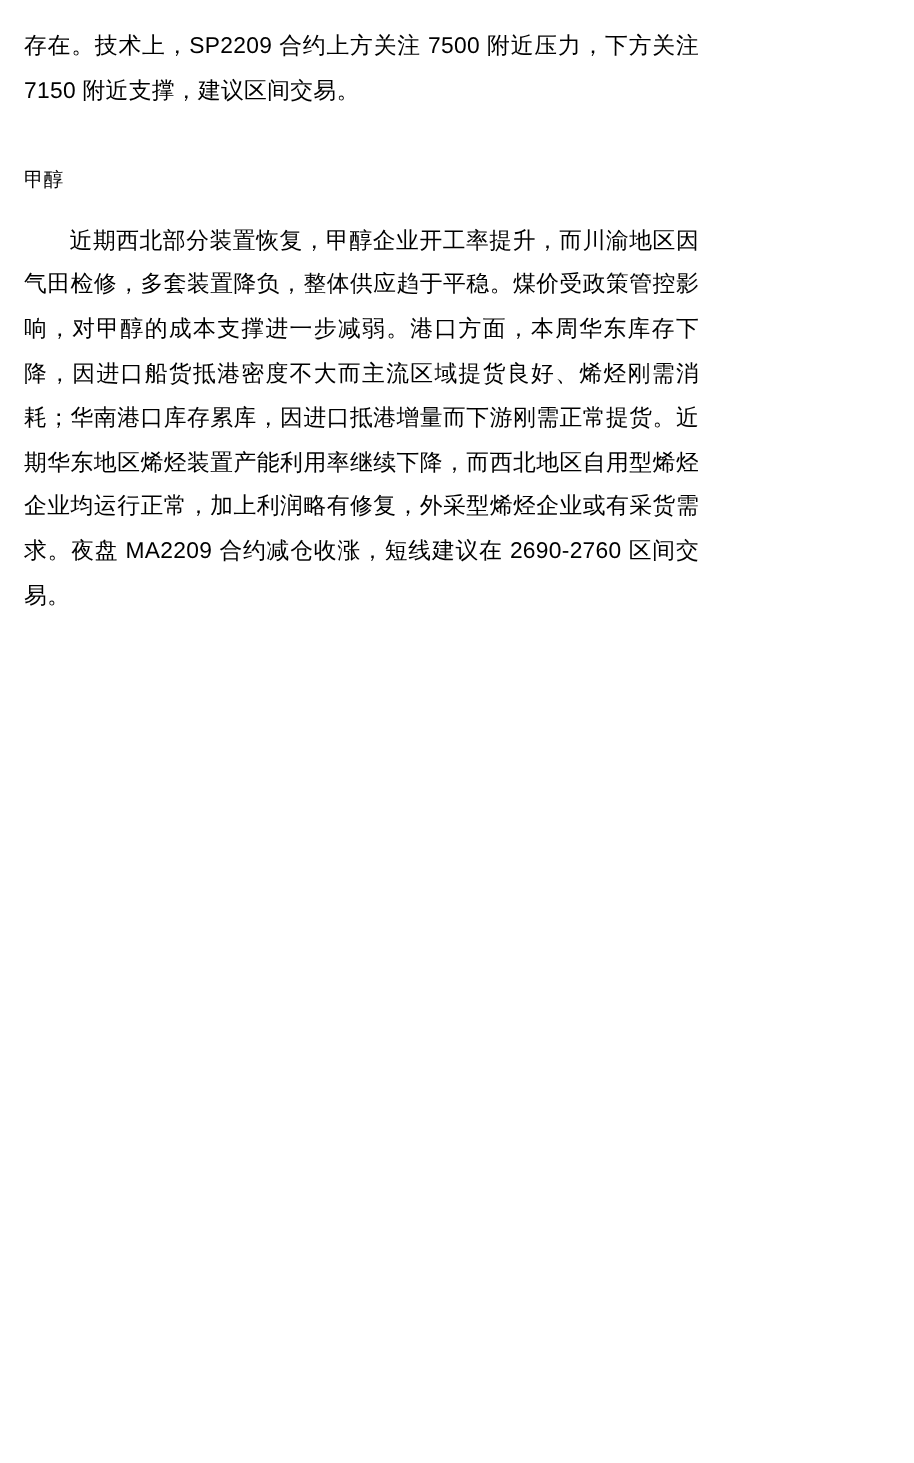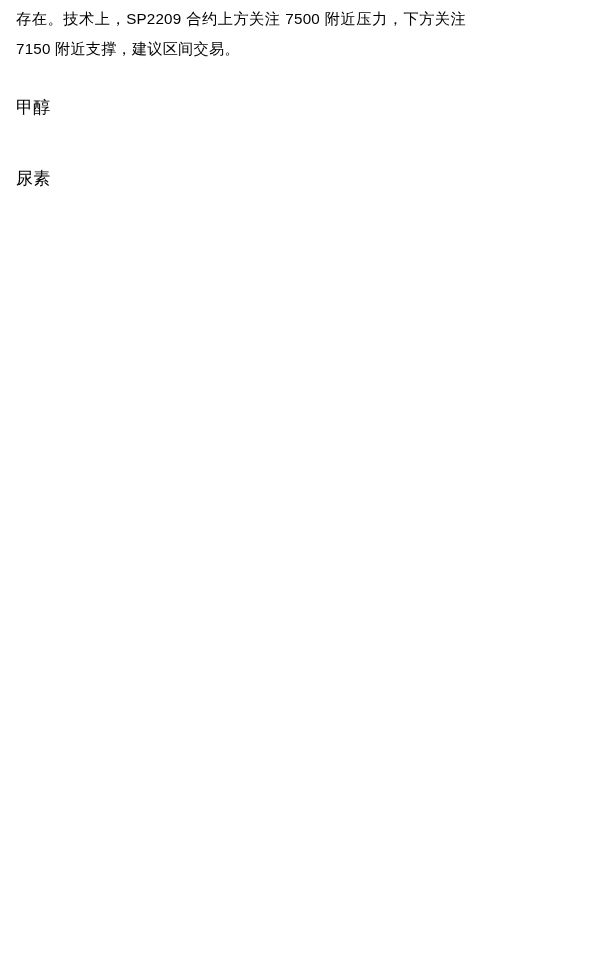--- a/index.html
+++ b/index.html
@@ -12,37 +12,37 @@
     height: 975px;
     font-family: "Liberation Sans", sans-serif;
     color: #000000;
     overflow: hidden;
   }
   .page {
     position: relative;
     width: 482px;
     height: 975px;
     box-sizing: border-box;
-    padding: 4px 16px;
+    padding: 16px 16px;
   }
   .para {
     font-size: 15.2px;
     line-height: 29.6px;
     text-align: justify;
     text-justify: inter-ideograph;
     letter-spacing: 0.2px;
     margin: 0;
     white-space: pre-wrap;
     word-break: break-all;
   }
   .para.indent {
     text-indent: 2em;
   }
   .heading {
-    font-size: 17px;
+    font-size: 13px;
     line-height: 29.6px;
     margin: 0;
     letter-spacing: 0.2px;
   }
   .gap-sm { height: 11px; }
   .gap-md { height: 30px; }
   .gap-lg { height: 30px; }
   .block-top { padding-top: 0px; }
 </style>
 </head>
@@ -52,22 +52,22 @@
 
   <div class="block-top">
     <p class="para">存在。技术上，SP2209 合约上方关注 7500 附近压力，下方关注 7150 附近支撑，建议区间交易。</p>
   </div>
 
   <div class="gap-md"></div>
 
   <div>
     <p class="heading">甲醇</p>
     <div class="gap-sm"></div>
+    <p class="para indent">近期西北部分装置恢复，甲醇企业开工率提升，而川渝地区因气田检修，多套装置降负，整体供应趋于平稳。煤价受政策管控影响，对甲醇的成本支撑进一步减弱。港口方面，本周华东库存下降，因进口船货抵港密度不大而主流区域提货良好、烯烃刚需消耗；华南港口库存累库，因进口抵港增量而下游刚需正常提货。近期华东地区烯烃装置产能利用率继续下降，而西北地区自用型烯烃企业均运行正常，加上利润略有修复，外采型烯烃企业或有采货需求。夜盘 MA2209 合约减仓收涨，短线建议在 2690-2760 区间交易。</p>
   </div>
 
   <div class="gap-lg"></div>
 
   <div>
-    <p class="heading">尿素</p>
     <div class="gap-sm"></div>
   </div>
 
 </div>
 
 </body></html>

